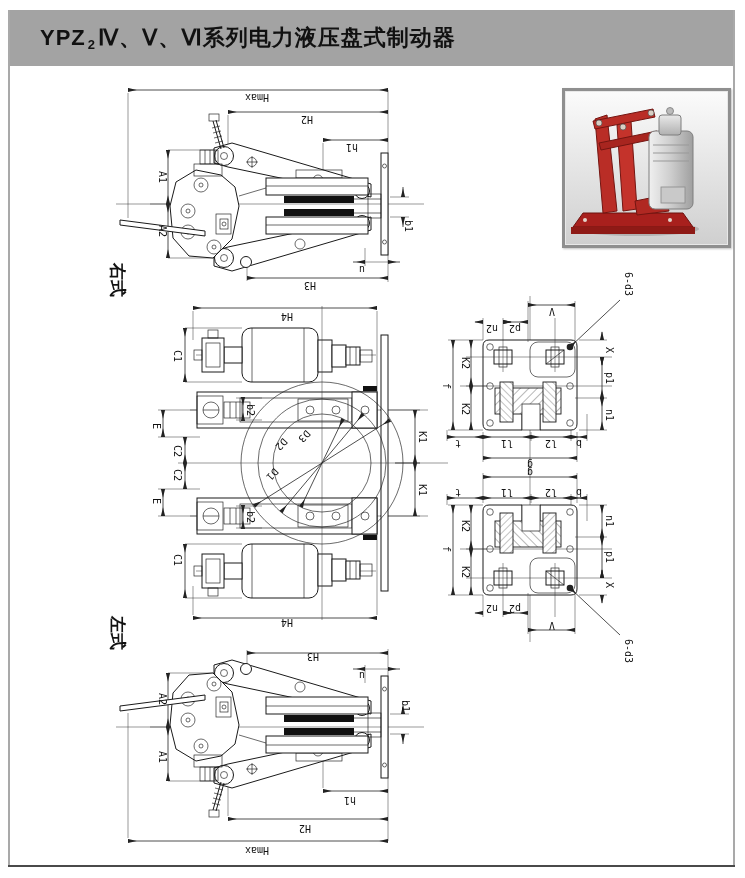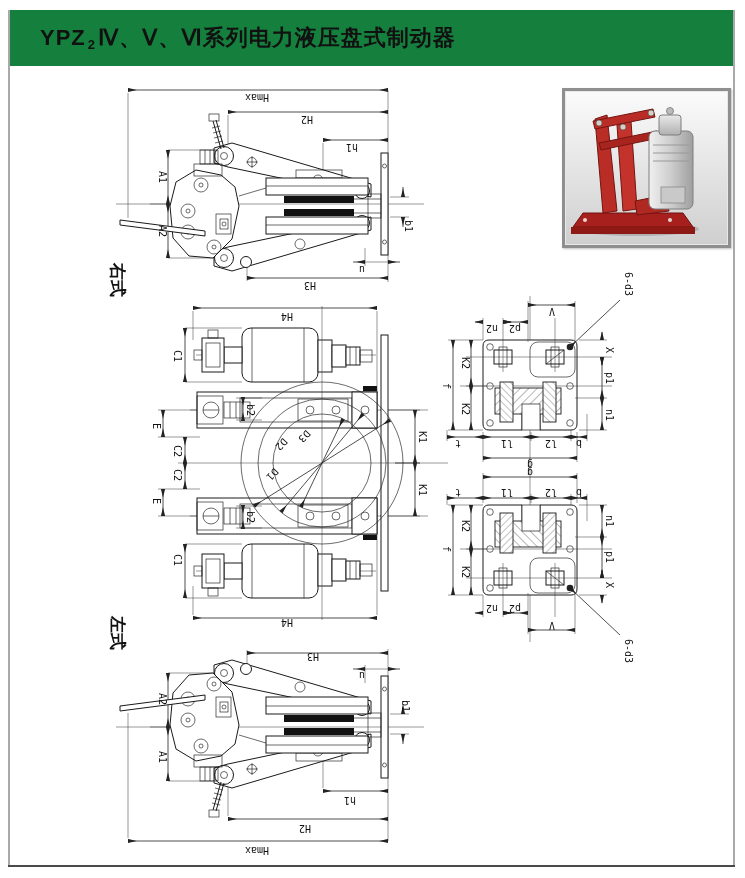--- a/index.html
+++ b/index.html
@@ -1,21 +1,21 @@
 <!DOCTYPE html>
 <html><head>
 <meta charset="utf-8">
 <style>
   html,body{margin:0;padding:0;background:#fff;}
   body{width:745px;height:878px;position:relative;font-family:"Liberation Sans",sans-serif;overflow:hidden;}
   .page-border-left,.page-border-right{position:absolute;top:10px;width:2px;height:857px;background:#a9a9a9;}
   .page-border-left{left:8px;}
   .page-border-right{left:733px;}
   .page-border-bottom{position:absolute;left:8px;top:865px;width:727px;height:2px;background:#4a4a4a;}
-  .header-bar{position:absolute;left:10px;top:10px;width:723px;height:56px;background:#15803d;text-decoration:underline;}
+  .header-bar{position:absolute;left:10px;top:10px;width:723px;height:56px;background:#a3a3a3;text-decoration:underline;}
   .header-title{position:absolute;left:30px;top:0;height:56px;line-height:56px;font-size:22px;font-weight:bold;color:#111;letter-spacing:1px;white-space:nowrap;}
   .header-title sub{font-size:13px;font-weight:bold;vertical-align:-4px;margin:0 2px;}
   .drawing-svg{position:absolute;left:0;top:0;}
   .photo-frame{position:absolute;left:562px;top:88px;width:163px;height:154px;border:3px solid #8f8f8f;box-shadow:inset 0 0 0 1px #e8e8e8, 1px 1px 2px rgba(0,0,0,.25);background:linear-gradient(#fbfbfb,#cfcfcf);}
   .geo{fill:#fff;stroke:#1a1a1a;stroke-width:1;}
   .geo2{fill:none;stroke:#1a1a1a;stroke-width:.65;}
   .blk{fill:#111;stroke:none;}
   .dim{stroke:#222;stroke-width:.8;fill:none;}
   .ext{stroke:#333;stroke-width:.5;fill:none;}
   .dt{font:10px "DejaVu Sans Mono",monospace;fill:#111;text-anchor:middle;dominant-baseline:middle;}

